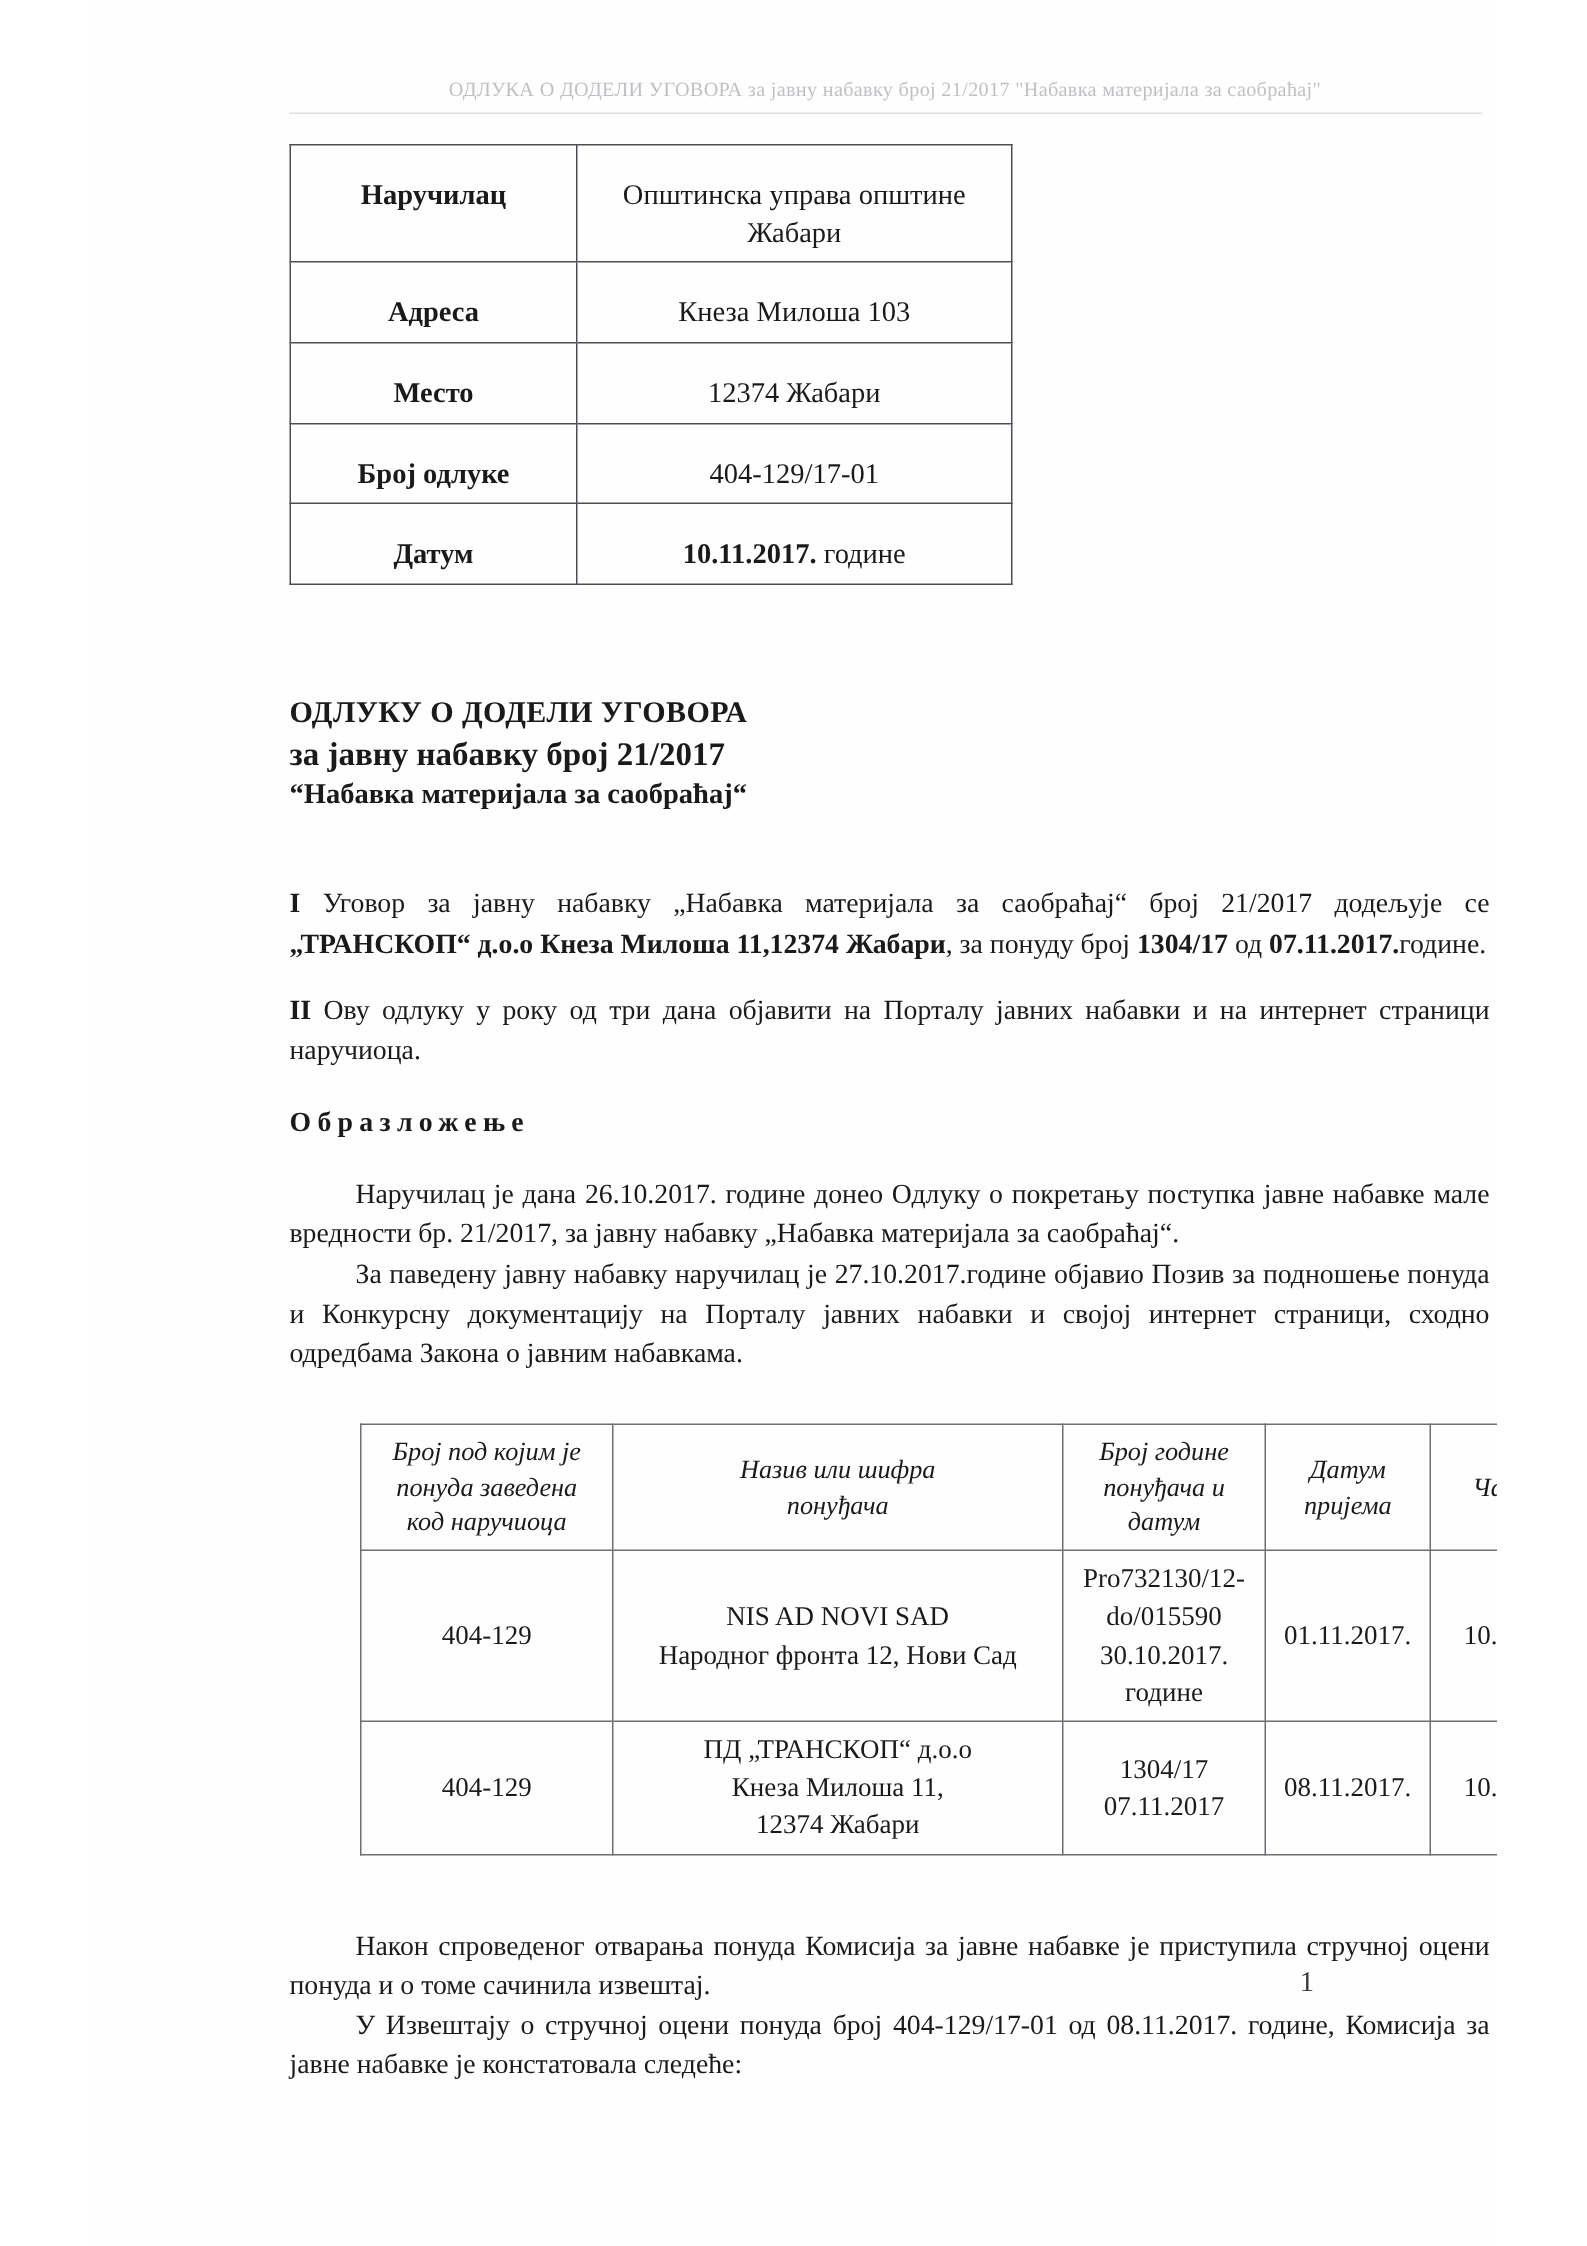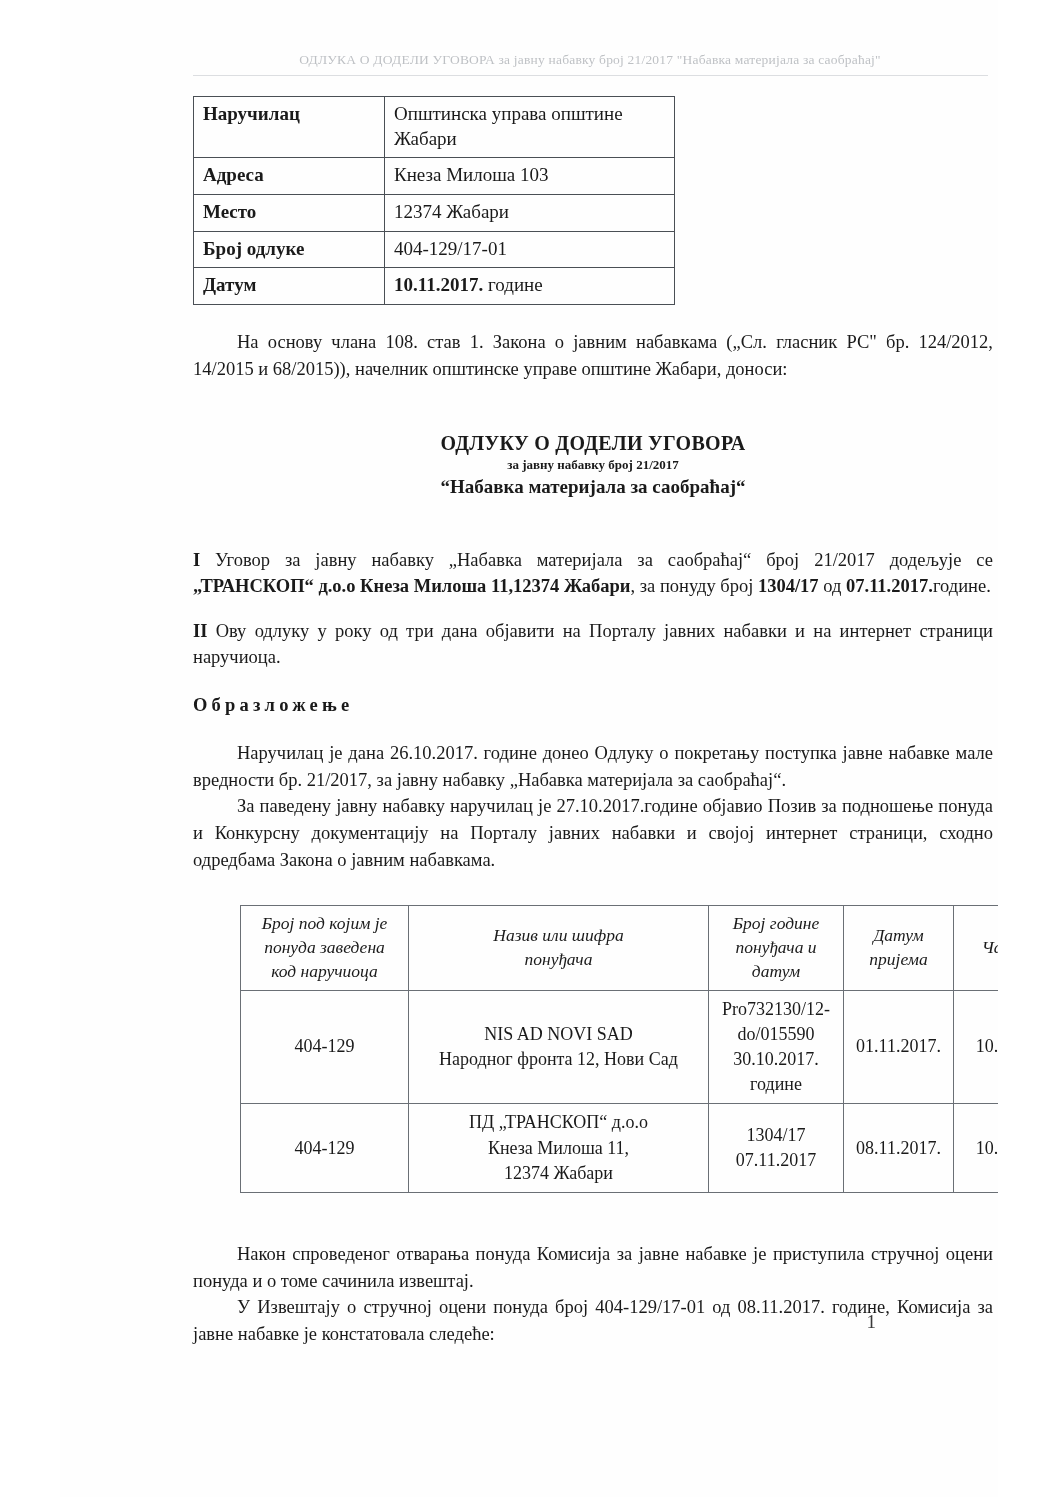--- a/index.html
+++ b/index.html
@@ -51,24 +51,25 @@
   }
 
   
   table.info-table {
     border-collapse: collapse;
     width: 443px;
     table-layout: fixed;
   }
   table.info-table td {
     border: 1px solid #4a4f55;
-    padding: 5px 9px 6px 9px;
+    padding: 22px 9px 6px 9px;
     font-size: 19px;
     line-height: 1.30;
     vertical-align: top;
+    text-align: center;
   }
   table.info-table td.k {
     width: 172px;
     font-weight: bold;
   }
   table.info-table td.v {
     width: 271px;
   }
   td.v .bold-part { font-weight: bold; }
 
@@ -82,33 +83,33 @@
   }
   p.indent { text-indent: 44px; }
   .gap-24 { height: 24px; }
   .gap-18 { height: 18px; }
   .gap-14 { height: 14px; }
 
   .b { font-weight: bold; }
 
   
   .decision-title {
-    text-align: center;
+    text-align: left;
     margin: 0;
   }
   .decision-title .t1 {
     display: block;
     font-size: 20px;
     font-weight: bold;
     letter-spacing: 0.3px;
     line-height: 1.30;
   }
   .decision-title .t2 {
     display: block;
-    font-size: 13px;
+    font-size: 22px;
     font-weight: bold;
     line-height: 1.32;
   }
   .decision-title .t3 {
     display: block;
     font-size: 19px;
     font-weight: bold;
     line-height: 1.32;
   }
 
@@ -192,21 +193,20 @@
         </tr>
         <tr>
           <td class="k">Датум</td>
           <td class="v"><span class="bold-part">10.11.2017.</span><span> године</span></td>
         </tr>
       </tbody>
     </table>
 
     <div class="gap-24"></div>
 
-    <p class="para indent">На основу члана 108. став 1. Закона о јавним набавкама („Сл. гласник РС" бр. 124/2012, 14/2015 и 68/2015)), начелник општинске управе општине Жабари, доноси:</p>
 
     <div class="gap-24"></div>
     <div class="gap-24"></div>
 
     <div class="decision-title">
       <span class="t1">ОДЛУКУ О ДОДЕЛИ УГОВОРА</span>
       <span class="t2">за јавну набавку број 21/2017</span>
       <span class="t3">“Набавка материјала за саобраћај“</span>
     </div>
 

